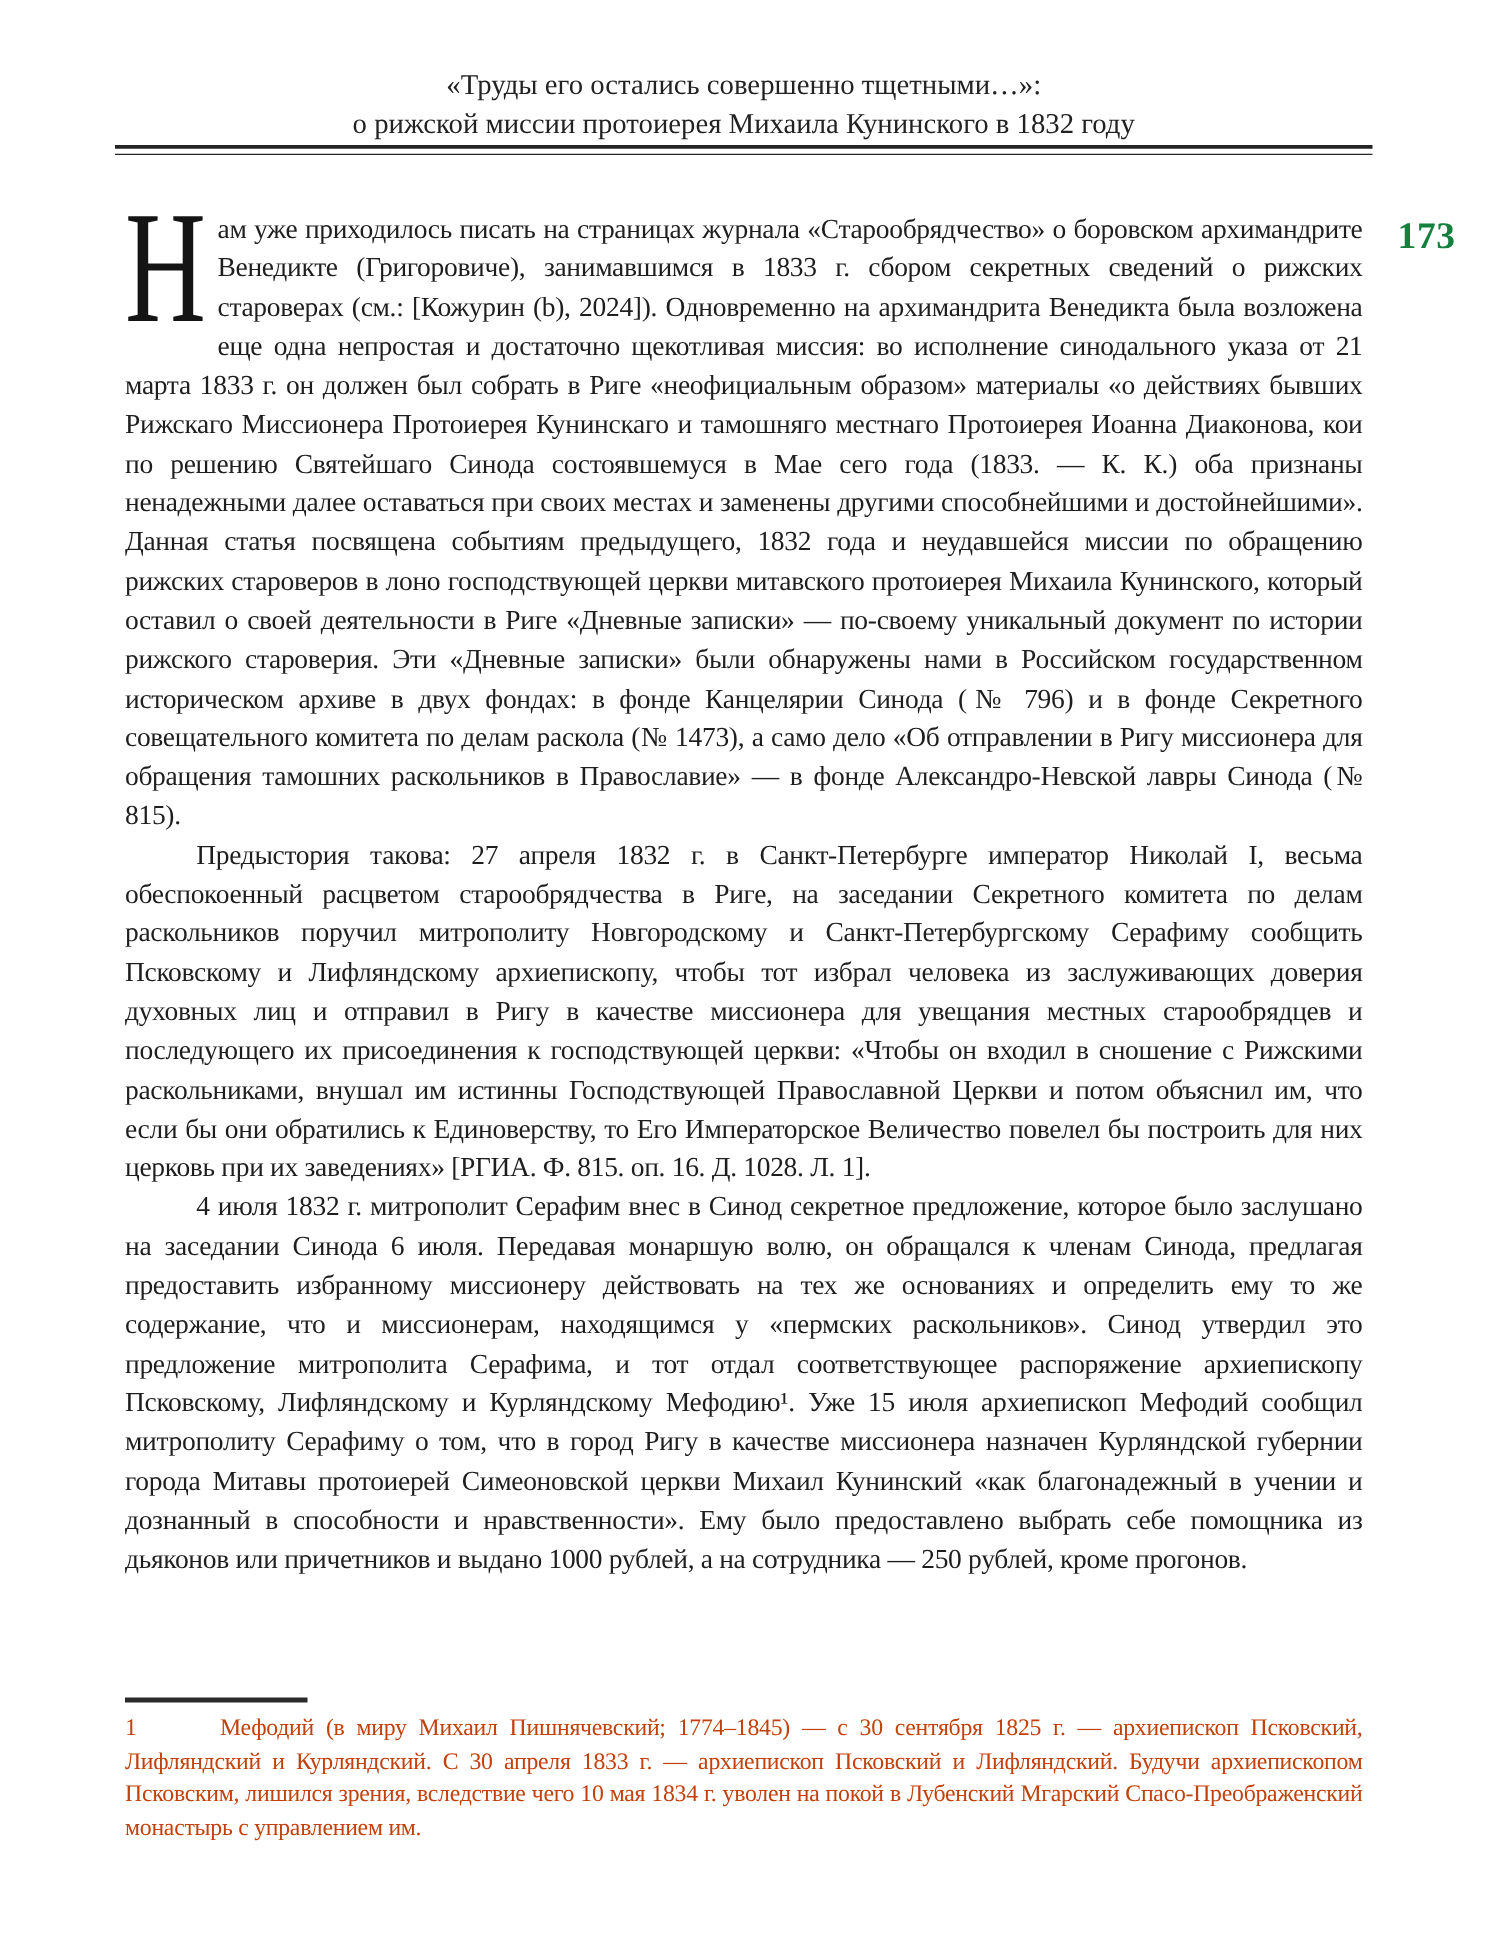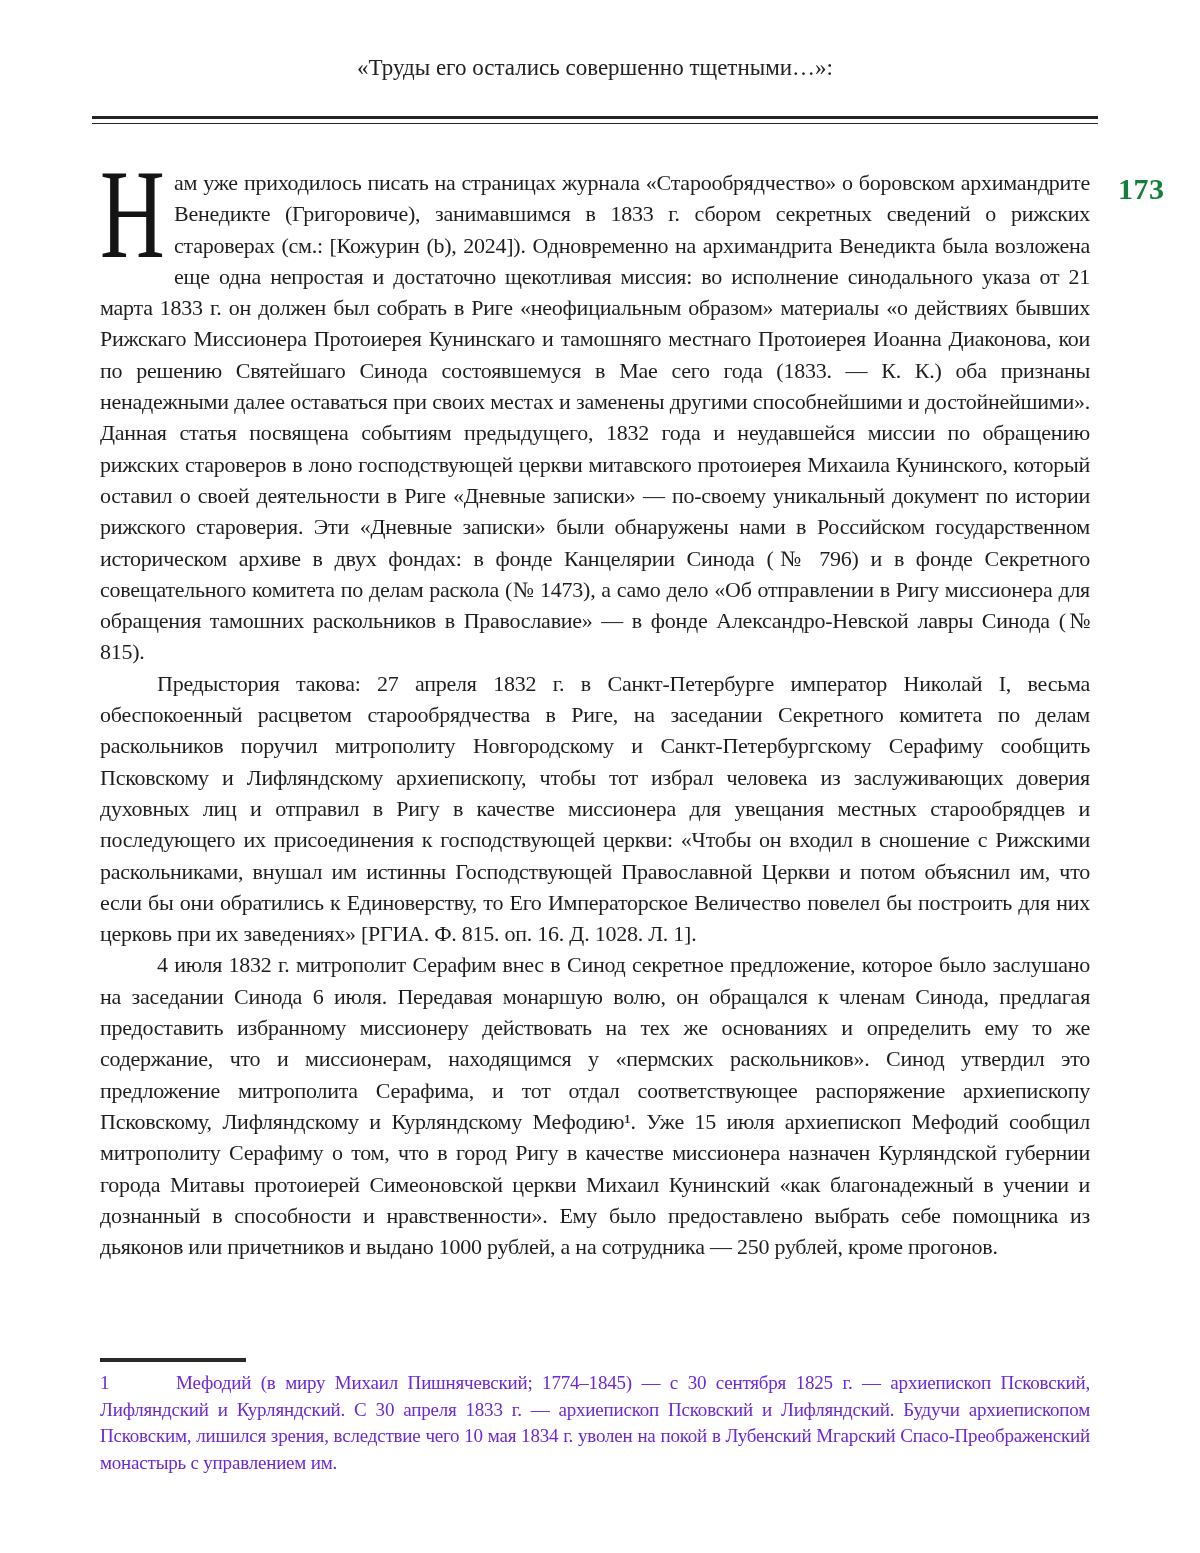--- a/index.html
+++ b/index.html
@@ -75,34 +75,35 @@
   .footnote-rule {
     width: 146px;
     border-top: 4px solid #2a2a2a;
     margin-bottom: 8px;
   }
   .footnote-body {
     font-size: 19px;
     line-height: 26.5px;
     text-align: justify;
     letter-spacing: -0.2px;
-    color: #6d28d9;
+    color: #c2410c;
   }
   .footnote-marker {
     display: inline-block;
     width: 76px;
   }
 </style>
 </head>
 <body>
 
 <div class="page">
 
   <div class="running-head">
     <div>«Труды его остались совершенно тщетными…»:</div>
+    <div>о рижской миссии протоиерея Михаила Кунинского в 1832 году</div>
   </div>
 
   <div class="head-rule"></div>
 
   <div class="page-number">173</div>
 
   <div class="body-text">
     <p><span class="dropcap">Н</span><span>ам уже приходилось писать на страницах журнала «Старообрядчество» о боровском архимандрите Венедикте (Григоровиче), занимавшимся в 1833 г. сбором секретных сведений о рижских староверах (см.: [Кожурин (b), 2024]). Одновременно на архимандрита Венедикта была возложена еще одна непростая и достаточно щекотливая миссия: во исполнение синодального указа от 21 марта 1833 г. он должен был собрать в Риге «неофициальным образом» материалы «о действиях бывших Рижскаго Миссионера Протоиерея Кунинскаго и тамошняго местнаго Протоиерея Иоанна Диаконова, кои по решению Святейшаго Синода состоявшемуся в Мае сего года (1833. — К. К.) оба признаны ненадежными далее оставаться при своих местах и заменены другими способнейшими и достойнейшими». Данная статья посвящена событиям предыдущего, 1832 года и неудавшейся миссии по обращению рижских староверов в лоно господствующей церкви митавского протоиерея Михаила Кунинского, который оставил о своей деятельности в Риге «Дневные записки» — по-своему уникальный документ по истории рижского староверия. Эти «Дневные записки» были обнаружены нами в Российском государственном историческом архиве в двух фондах: в фонде Канцелярии Синода (№ 796) и в фонде Секретного совещательного комитета по делам раскола (№ 1473), а само дело «Об отправлении в Ригу миссионера для обращения тамошних раскольников в Православие» — в фонде Александро-Невской лавры Синода (№ 815).</span></p>
     <p class="indented">Предыстория такова: 27 апреля 1832 г. в Санкт-Петербурге император Николай I, весьма обеспокоенный расцветом старообрядчества в Риге, на заседании Секретного комитета по делам раскольников поручил митрополиту Новгородскому и Санкт-Петербургскому Серафиму сообщить Псковскому и Лифляндскому архиепископу, чтобы тот избрал человека из заслуживающих доверия духовных лиц и отправил в Ригу в качестве миссионера для увещания местных старообрядцев и последующего их присоединения к господствующей церкви: «Чтобы он входил в сношение с Рижскими раскольниками, внушал им истинны Господствующей Православной Церкви и потом объяснил им, что если бы они обратились к Единоверству, то Его Императорское Величество повелел бы построить для них церковь при их заведениях» [РГИА. Ф. 815. оп. 16. Д. 1028. Л. 1].</p>
     <p class="indented">4 июля 1832 г. митрополит Серафим внес в Синод секретное предложение, которое было заслушано на заседании Синода 6 июля. Передавая монаршую волю, он обращался к членам Синода, предлагая предоставить избранному миссионеру действовать на тех же основаниях и определить ему то же содержание, что и миссионерам, находящимся у «пермских раскольников». Синод утвердил это предложение митрополита Серафима, и тот отдал соответствующее распоряжение архиепископу Псковскому, Лифляндскому и Курляндскому Мефодию¹. Уже 15 июля архиепископ Мефодий сообщил митрополиту Серафиму о том, что в город Ригу в качестве миссионера назначен Курляндской губернии города Митавы протоиерей Симеоновской церкви Михаил Кунинский «как благонадежный в учении и дознанный в способности и нравственности». Ему было предоставлено выбрать себе помощника из дьяконов или причетников и выдано 1000 рублей, а на сотрудника — 250 рублей, кроме прогонов.</p>

